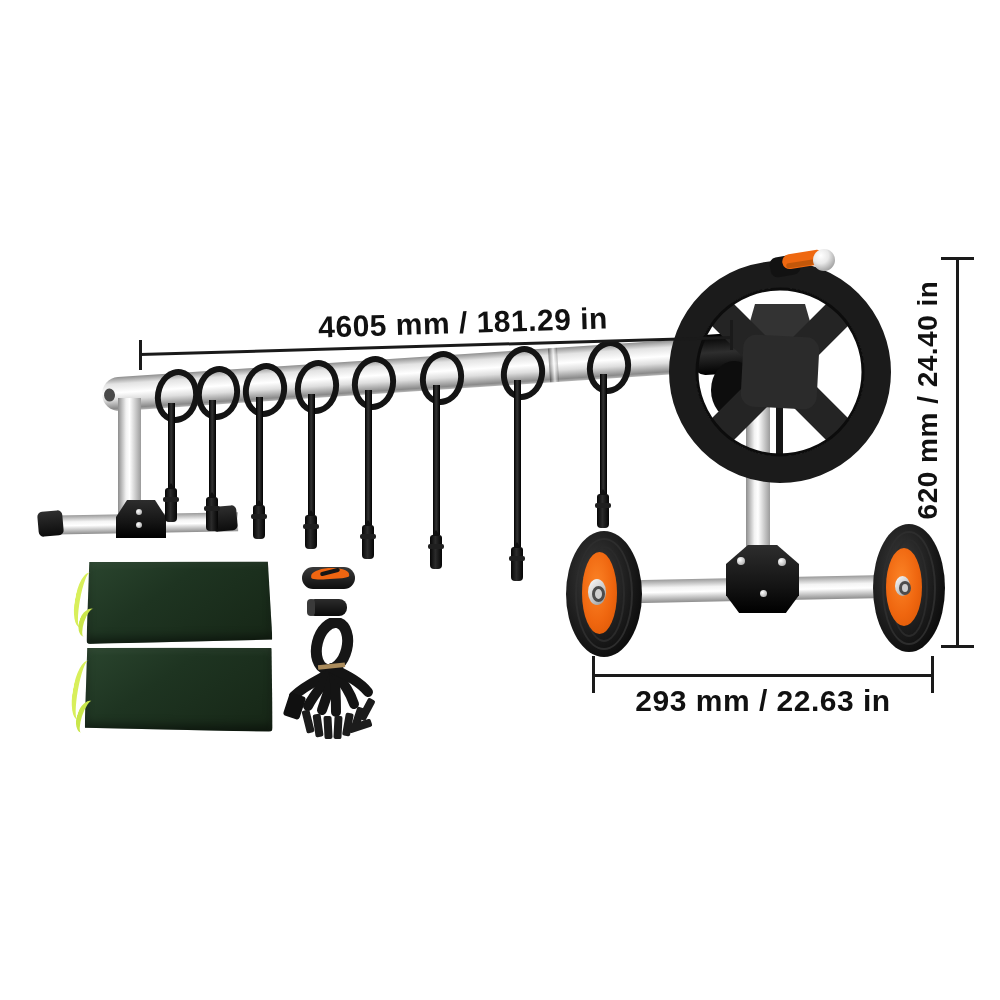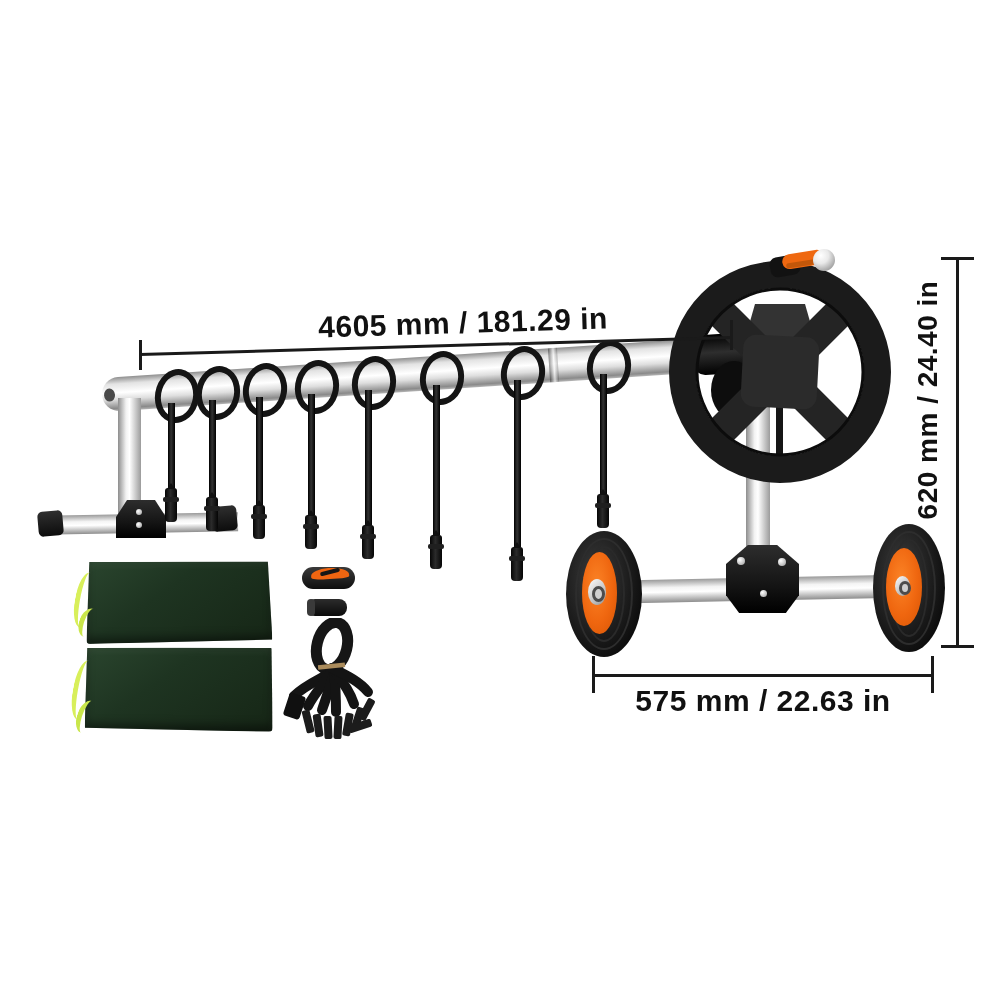--- a/index.html
+++ b/index.html
@@ -184,21 +184,21 @@
     <div class="dim" style="left:956px;top:258px;width:2.5px;height:389px;z-index:6;"></div>
     <div class="dim" style="left:941px;top:257px;width:33px;height:2.5px;z-index:6;"></div>
     <div class="dim" style="left:941px;top:645px;width:33px;height:2.5px;z-index:6;"></div>
     <div class="dim-label" style="left:928px;top:400px;font-size:28px;transform:translate(-50%,-50%) rotate(-90deg);z-index:6;">620 mm / 24.40 in</div>
   </div>
 
   <div>
     <div class="dim" style="left:592px;top:674px;width:341px;height:2.5px;z-index:6;"></div>
     <div class="dim" style="left:592px;top:656px;width:2.5px;height:37px;z-index:6;"></div>
     <div class="dim" style="left:931px;top:656px;width:2.5px;height:37px;z-index:6;"></div>
-    <div class="dim-label" style="left:763px;top:701px;transform:translate(-50%,-50%);z-index:6;">575 mm / 22.63 in</div>
+    <div class="dim-label" style="left:763px;top:701px;transform:translate(-50%,-50%);z-index:6;">293 mm / 22.63 in</div>
   </div>
 
   <div class="bag" style="left:86px;top:561px;width:186px;height:82px;transform:rotate(-0.6deg);z-index:2;clip-path:polygon(2% 0,98% 2%,100% 97%,0 100%);"></div>
   <div class="trim" style="left:75px;top:572px;height:56px;transform:rotate(10deg);z-index:2;"></div>
   <div class="trim" style="left:79px;top:608px;height:30px;transform:rotate(18deg);border-color:#c9e64a;z-index:2;"></div>
 
   <div class="bag" style="left:85px;top:647px;width:188px;height:84px;transform:rotate(0.5deg);z-index:2;clip-path:polygon(1% 2%,99% 0,100% 100%,0 97%);"></div>
   <div class="trim" style="left:73px;top:660px;height:60px;transform:rotate(10deg);z-index:2;"></div>
   <div class="trim" style="left:77px;top:700px;height:34px;transform:rotate(18deg);border-color:#c9e64a;z-index:2;"></div>
 

